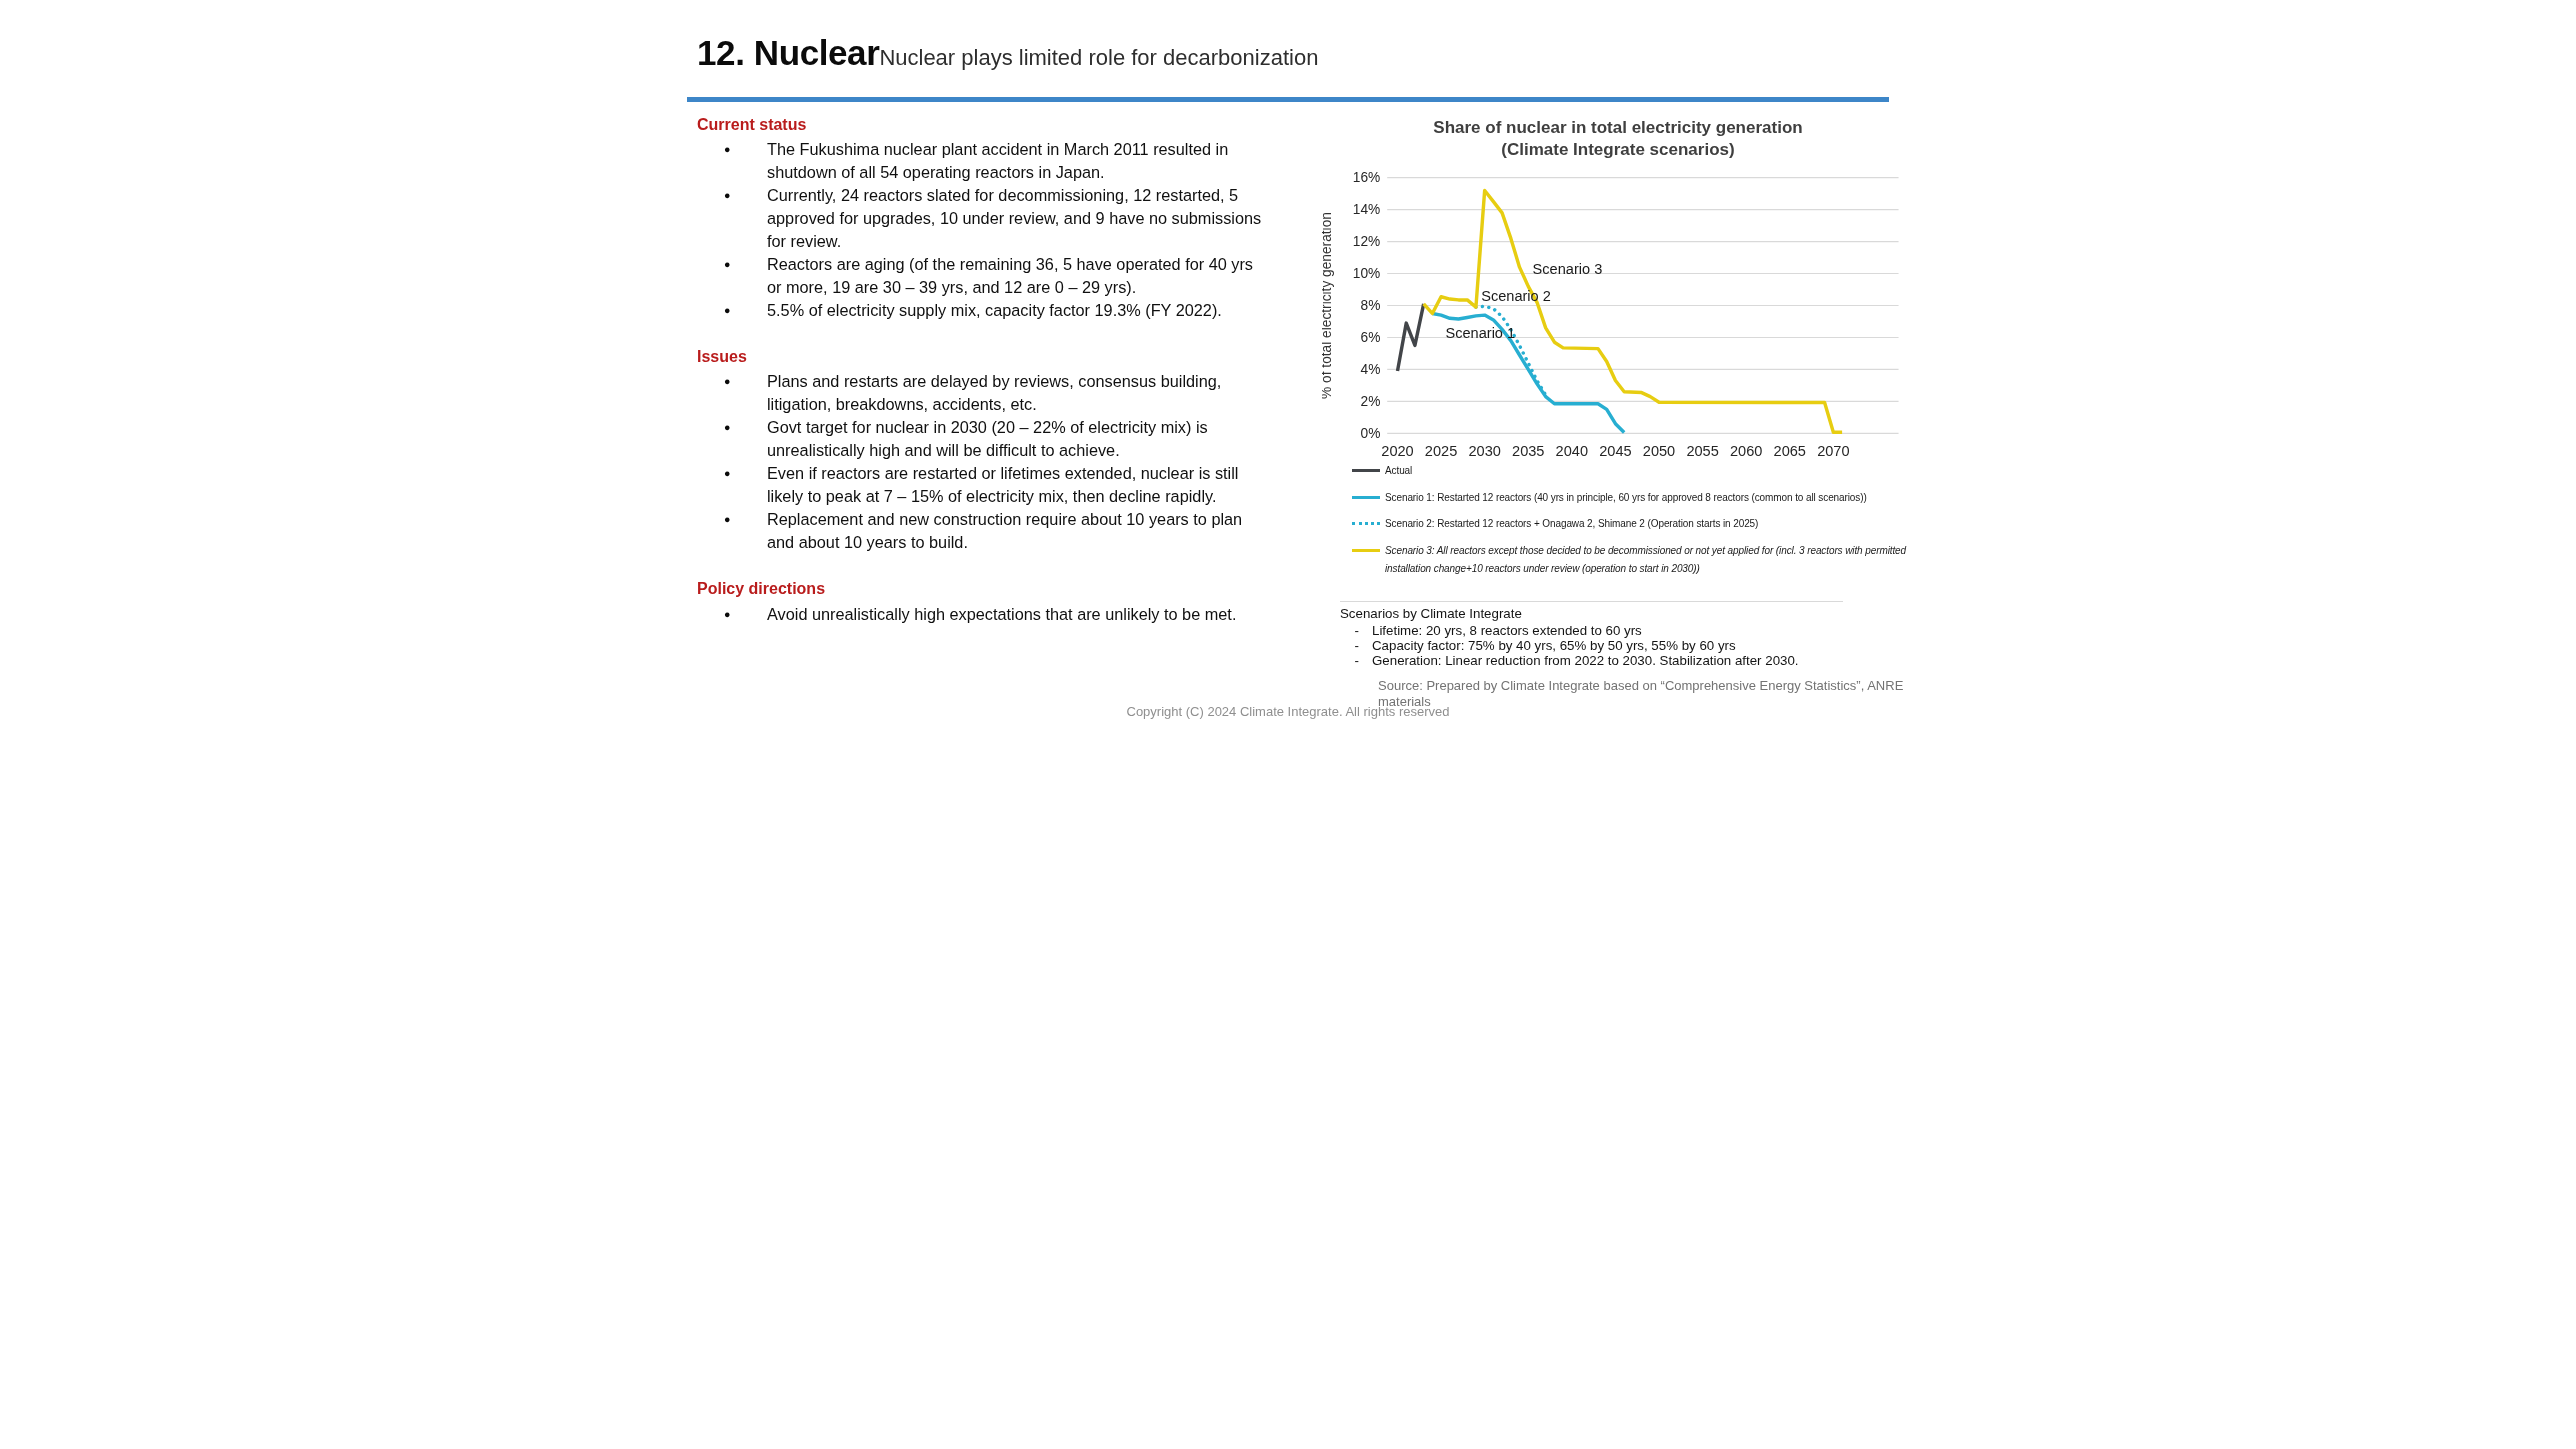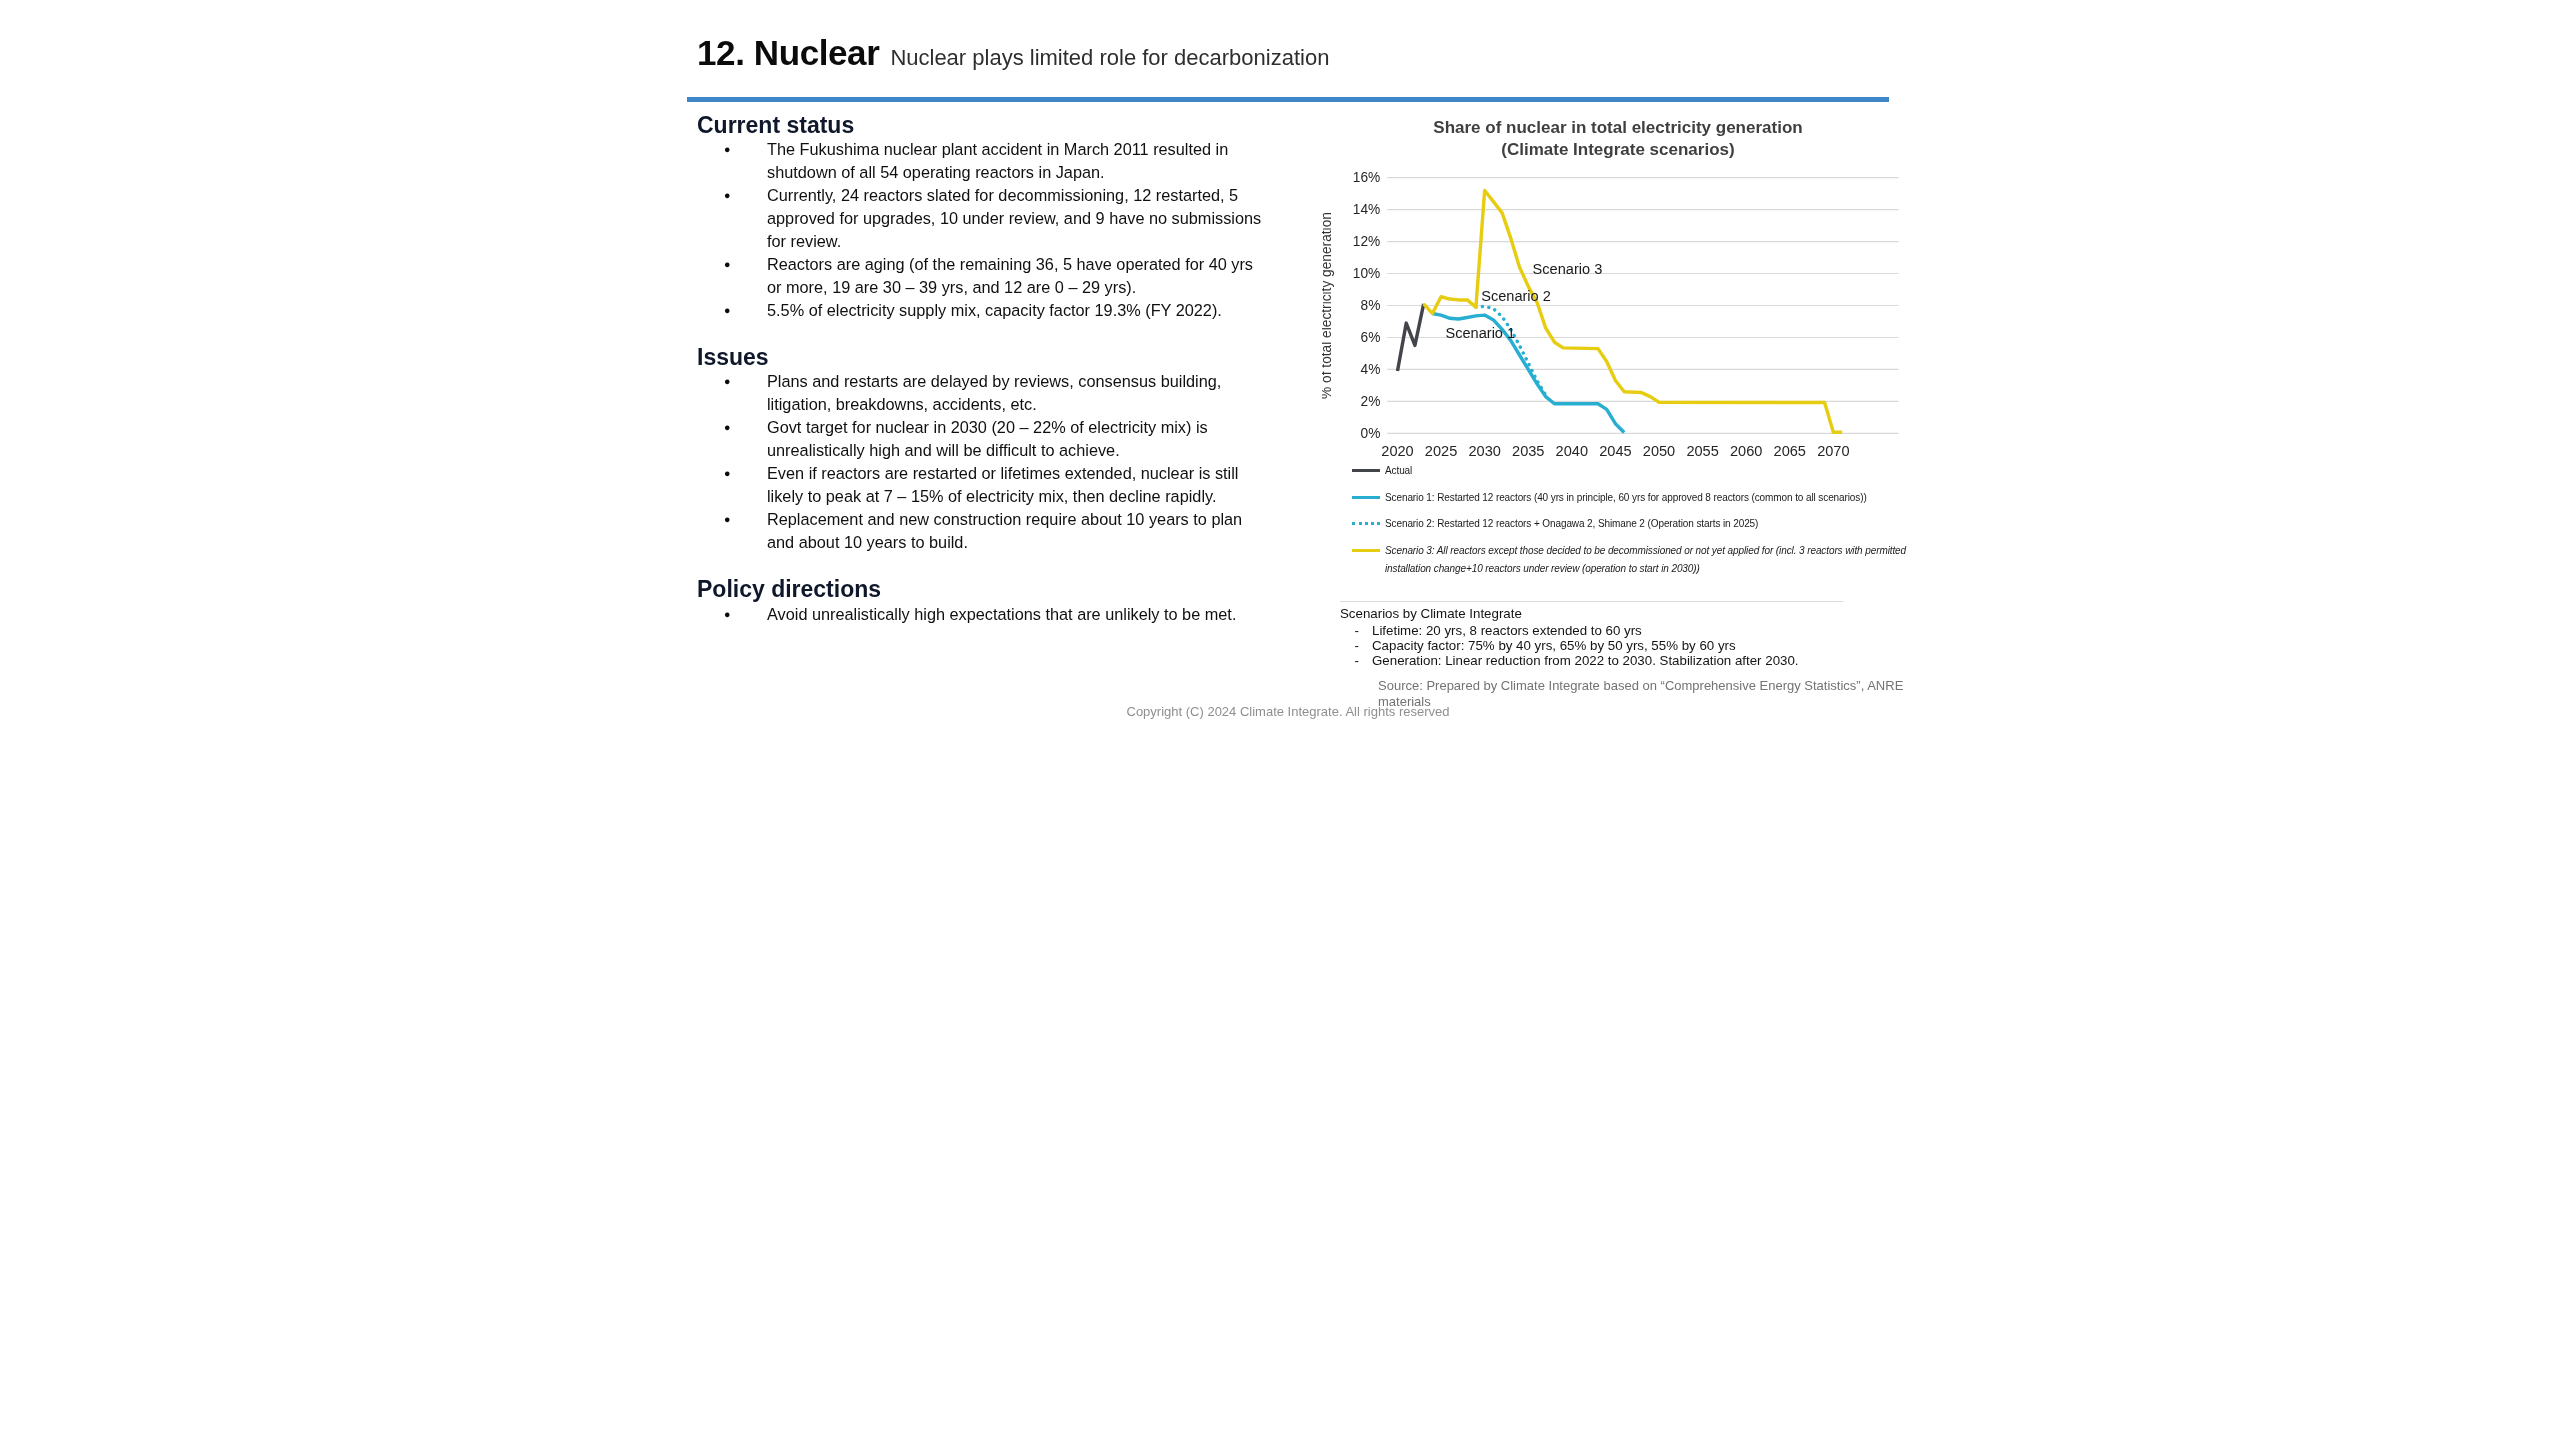--- a/index.html
+++ b/index.html
@@ -1,27 +1,27 @@
 <!DOCTYPE html>
 <html style="font-size:13.7px"><head>
 <meta charset="utf-8">
 <style>
   html,body{margin:0;padding:0;background:#ffffff;}
   body{font-family:"Liberation Sans",sans-serif;}
   #slide{position:relative;width:1288px;height:725px;background:#ffffff;overflow:hidden;margin:0 auto;}
 
   
-  #header{position:absolute;left:53px;top:33px;display:flex;align-items:baseline;gap:11px;}
+  #header{position:absolute;left:53px;top:33px;display:flex;align-items:baseline;gap:0;}
   #page-title{font-size:35px;font-weight:bold;color:#0b0b0b;letter-spacing:-0.4px;margin:0;}
   #page-subtitle{font-size:22px;font-weight:400;color:#2e2e2e;}
   #title-rule{position:absolute;left:43px;top:97px;width:1202px;height:5.2px;}
 
   
   #left-col{position:absolute;left:53px;top:115px;width:567px;color:#101010;}
-  #left-col h2{font-size:23px;font-weight:bold;color:#0f172a;margin:0 0 2.6px 0;line-height:20.6px;}
+  #left-col h2{font-size:16px;font-weight:bold;color:#b91c1c;margin:0 0 2.6px 0;line-height:20.6px;}
   #left-col section{margin-bottom:25px;}
   #left-col ul{list-style:none;margin:0;padding:0;}
   #left-col li{position:relative;font-size:16.3px;line-height:23px;padding-left:70px;color:#101010;}
   #left-col li::before{content:"\25CF";position:absolute;left:27px;top:0;font-size:10.7px;line-height:23px;color:#0b0b0b;}
 
   
   #chart-title{position:absolute;left:678px;top:117px;width:592px;text-align:center;font-size:17px;font-weight:bold;color:#3f3f3f;line-height:22px;}
   #chart-svg{position:absolute;left:678px;top:163px;}
   .ytick{font-family:"Liberation Sans",sans-serif;font-size:16px;fill:#262626;}
   .xtick{font-family:"Liberation Sans",sans-serif;font-size:17px;fill:#262626;}

